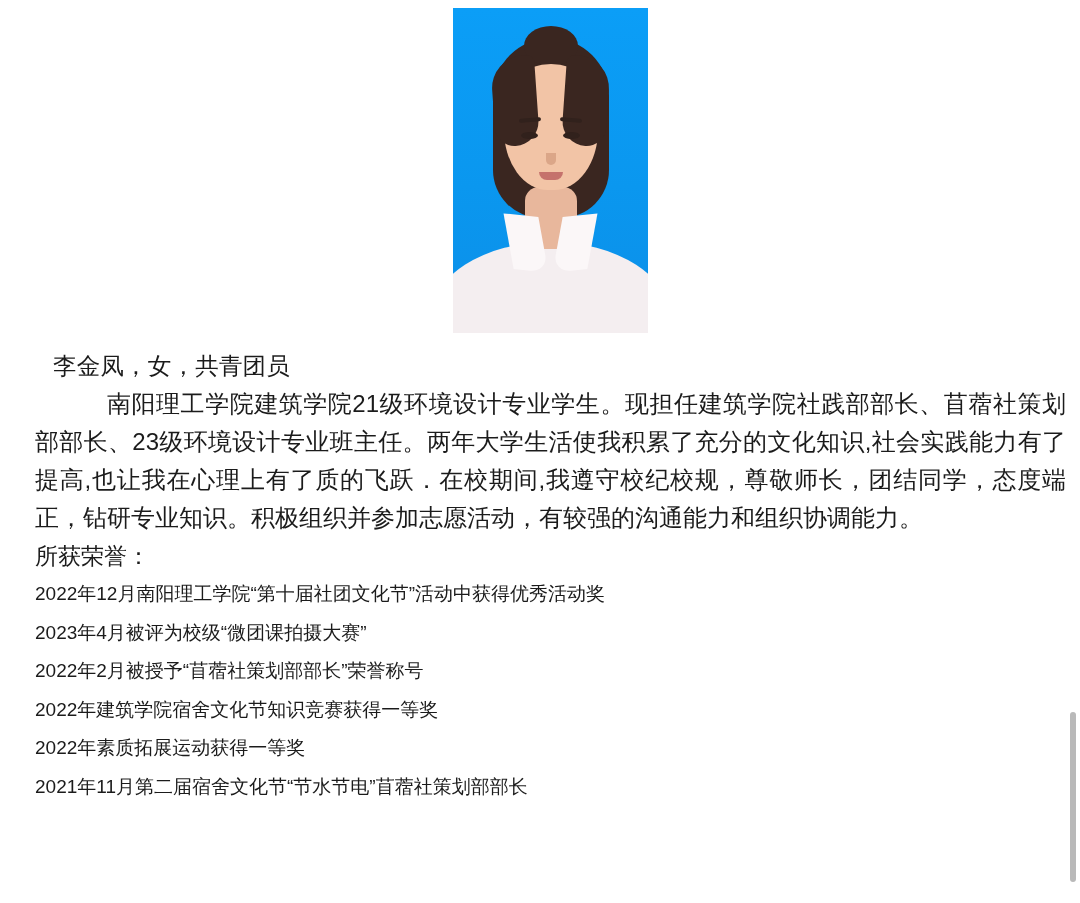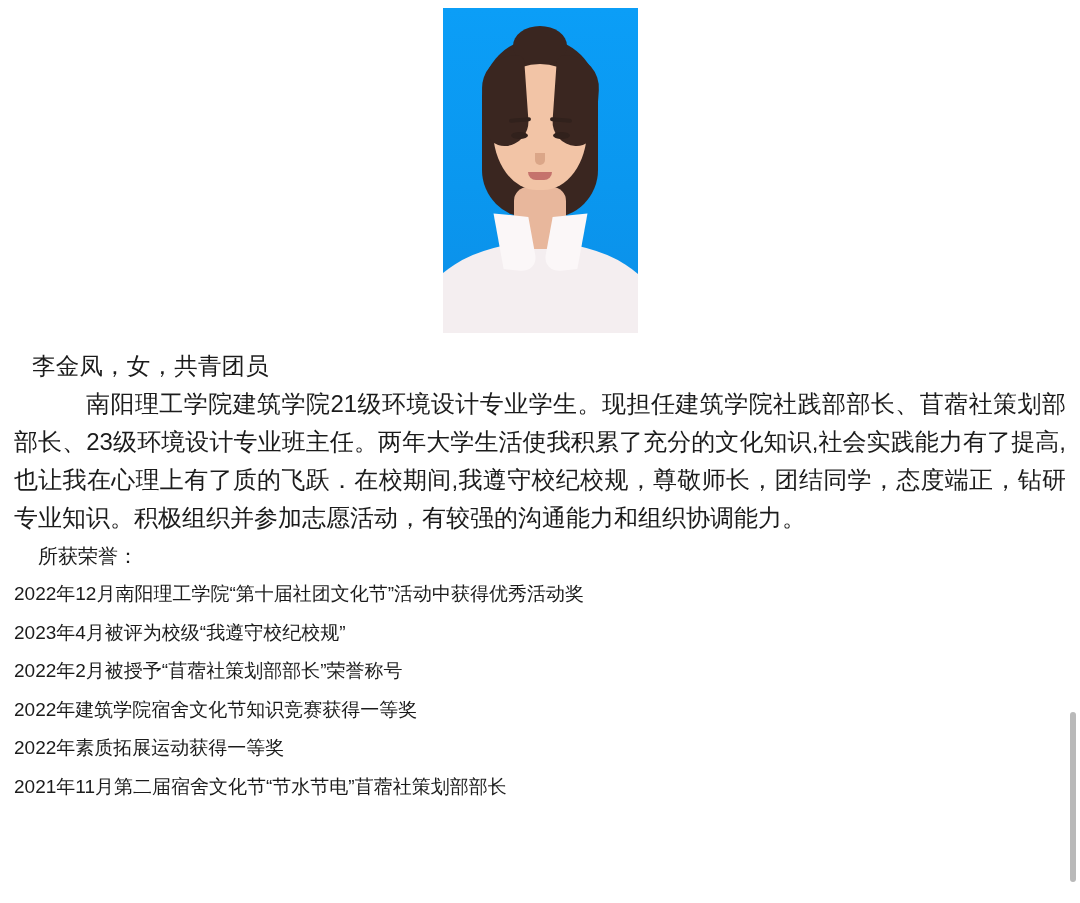--- a/index.html
+++ b/index.html
@@ -15,20 +15,21 @@
     overflow: hidden;
     font-family: "Liberation Sans", "DejaVu Sans", sans-serif;
     color: #1b1b1b;
   }
 
   #page {
     width: 1080px;
     height: 648px;
     position: relative;
     background: #ffffff;
+    padding-left: 21px;
   }
 
   
   .photo-wrap {
     width: 100%;
     display: flex;
     justify-content: center;
     padding-top: 8px;
   }
   .photo {
@@ -174,23 +175,22 @@
     margin-bottom: 0;
   }
   .para {
     font-size: 24px;
     line-height: 38px;
     text-align: justify;
     text-indent: 72px;
     word-break: break-all;
   }
   .honors-title {
-    font-size: 20px;
+    font-size: 23px;
     line-height: 38px;
-    margin-left: 24px;
   }
   .honor {
     font-size: 19px;
     line-height: 38.5px;
   }
 
   
   .scrollbar {
     position: absolute;
     right: 4px;
@@ -230,21 +230,21 @@
   <div class="doc">
 
     <div class="line name-line">李金凤，女，共青团员</div>
 
     <div class="para">南阳理工学院建筑学院21级环境设计专业学生。现担任建筑学院社践部部长、苜蓿社策划部部长、23级环境设计专业班主任。两年大学生活使我积累了充分的文化知识,社会实践能力有了提高,也让我在心理上有了质的飞跃．在校期间,我遵守校纪校规，尊敬师长，团结同学，态度端正，钻研专业知识。积极组织并参加志愿活动，有较强的沟通能力和组织协调能力。</div>
 
     <div class="honors-title">所获荣誉：</div>
 
     <div>
       <div class="honor">2022年12月南阳理工学院“第十届社团文化节”活动中获得优秀活动奖</div>
-      <div class="honor">2023年4月被评为校级“我遵守校纪校规”</div>
+      <div class="honor">2023年4月被评为校级“微团课拍摄大赛”</div>
       <div class="honor">2022年2月被授予“苜蓿社策划部部长”荣誉称号</div>
       <div class="honor">2022年建筑学院宿舍文化节知识竞赛获得一等奖</div>
       <div class="honor">2022年素质拓展运动获得一等奖</div>
       <div class="honor">2021年11月第二届宿舍文化节“节水节电”苜蓿社策划部部长</div>
     </div>
 
   </div>
 
   <div class="scrollbar"></div>
 

